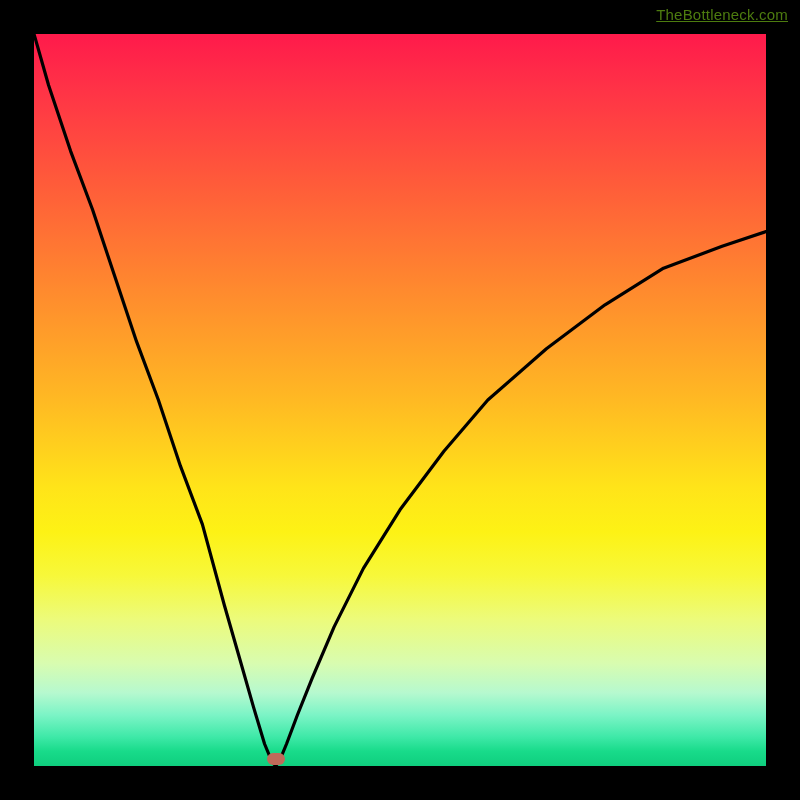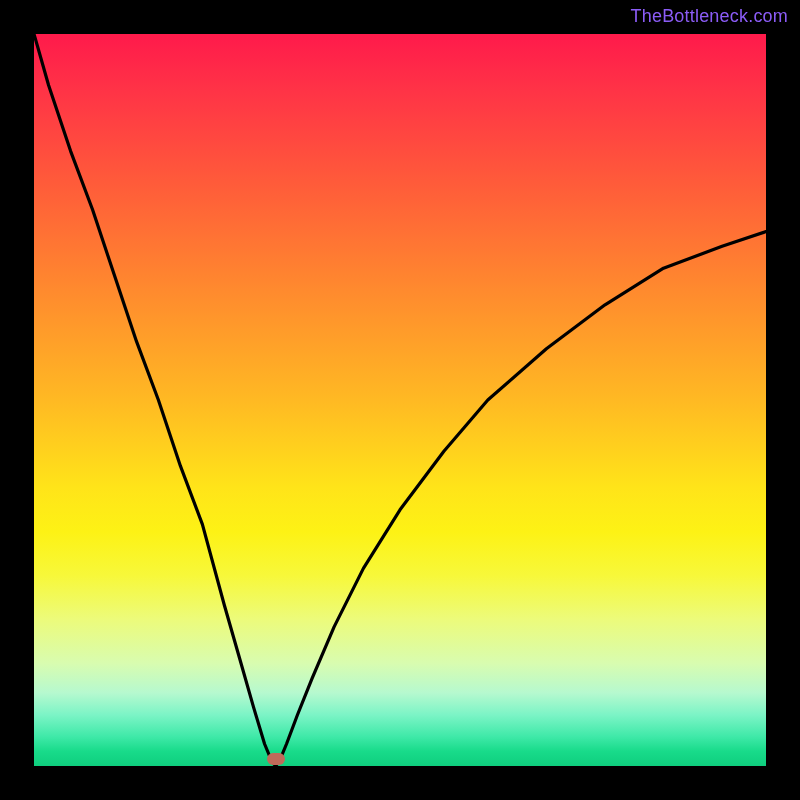--- a/index.html
+++ b/index.html
@@ -39,24 +39,25 @@
       #7cf4c6 93%,
       #3fe9a8 96%,
       #18db8a 98%,
       #0fce7e 100%
     );
   }
   .watermark {
     position: absolute;
     top: 6px;
     right: 12px;
-    color: #8b5cf6;
-    font-size: 18px;
+    color: #4d7c0f;
+    font-size: 15px;
     letter-spacing: 0.2px;
     user-select: none;
+    text-decoration: underline;
   }
   svg.curve {
     position: absolute;
     left: 0; top: 0;
   }
   .marker {
     position: absolute;
     width: 18px;
     height: 12px;
     border-radius: 6px;

